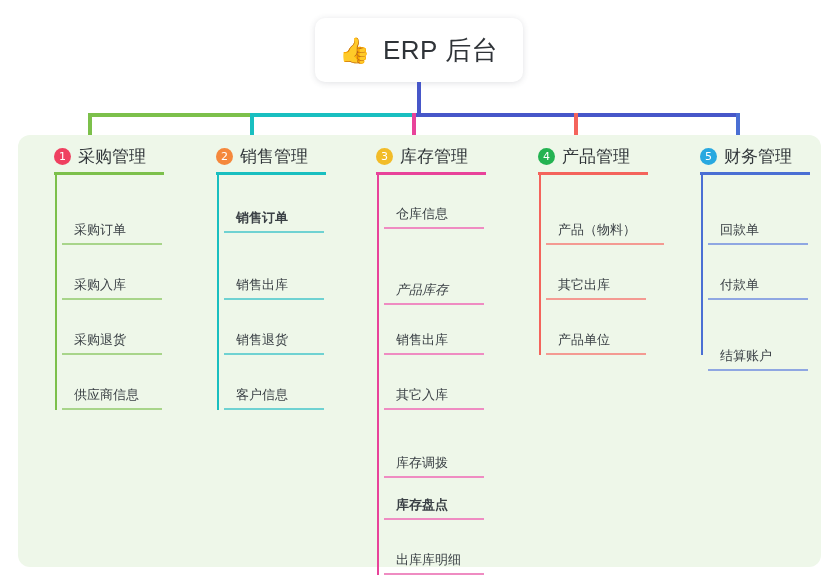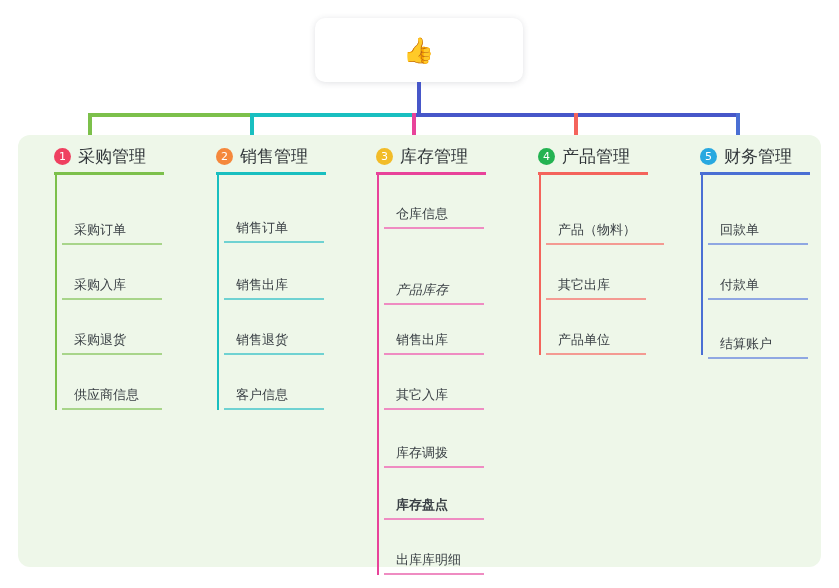--- a/index.html
+++ b/index.html
@@ -56,20 +56,21 @@
   .item.wide,.item.wide .item-rule{width:118px;}
 </style>
 </head>
 <body>
 
 <div id="stage">
 
   <div class="title-card">
     <div class="title-inner">
       <span class="thumb-emoji">👍</span>
+      <span class="title-text">ERP 后台</span>
     </div>
   </div>
 
   <div id="connectors">
       <div class="stem" style="left: 417px; top: 82px; height: 33px; background: rgb(71, 87, 201);"></div>
       <div class="bus-seg" style="left: 88px; top: 113px; width: 162px; background: rgb(124, 192, 75);"></div>
       <div class="bus-seg" style="left: 250px; top: 113px; width: 162px; background: rgb(25, 191, 192);"></div>
       <div class="bus-seg" style="left: 412px; top: 113px; width: 326px; background: rgb(71, 87, 201);"></div>
       <div class="drop" style="left: 88px; top: 113px; height: 34px; background: rgb(124, 192, 75);"></div>
       <div class="drop" style="left: 250px; top: 113px; height: 34px; background: rgb(25, 191, 192);"></div>
@@ -104,21 +105,21 @@
             <div class="item-rule" style="background: rgb(168, 213, 138);"></div>
           </div>
         </div>
         <div class="col" style="left: 180px;">
           <div class="col-head">
             <span class="badge" style="background: rgb(245, 136, 60);">2</span>
             <span class="col-title">销售管理</span>
           </div>
           <div class="head-rule" style="background: rgb(25, 191, 192);"></div>
           <div class="spine" style="background: rgb(25, 191, 192); height: 235px;"></div>
-          <div class="item" style="top: 60px; height: 48px;">
+          <div class="item" style="top: 50px; height: 48px; font-weight: bold;">
             <span class="item-label">销售订单</span>
             <div class="item-rule" style="background: rgb(111, 210, 210);"></div>
           </div>
           <div class="item" style="top: 117px; height: 48px;">
             <span class="item-label">销售出库</span>
             <div class="item-rule" style="background: rgb(111, 210, 210);"></div>
           </div>
           <div class="item" style="top: 172px; height: 48px;">
             <span class="item-label">销售退货</span>
             <div class="item-rule" style="background: rgb(111, 210, 210);"></div>
@@ -144,21 +145,21 @@
             <div class="item-rule" style="background: rgb(239, 140, 194);"></div>
           </div>
           <div class="item" style="top: 172px; height: 48px;">
             <span class="item-label">销售出库</span>
             <div class="item-rule" style="background: rgb(239, 140, 194);"></div>
           </div>
           <div class="item" style="top: 227px; height: 48px;">
             <span class="item-label">其它入库</span>
             <div class="item-rule" style="background: rgb(239, 140, 194);"></div>
           </div>
-          <div class="item" style="top: 285px; height: 48px; font-family: Liberation Serif, serif;">
+          <div class="item" style="top: 295px; height: 48px; font-family: Liberation Serif, serif;">
             <span class="item-label">库存调拨</span>
             <div class="item-rule" style="background: rgb(239, 140, 194);"></div>
           </div>
           <div class="item" style="top: 337px; height: 48px; font-weight: bold;">
             <span class="item-label">库存盘点</span>
             <div class="item-rule" style="background: rgb(239, 140, 194);"></div>
           </div>
           <div class="item" style="top: 392px; height: 48px;">
             <span class="item-label">出库库明细</span>
             <div class="item-rule" style="background: rgb(239, 140, 194);"></div>
@@ -192,21 +193,21 @@
           <div class="head-rule" style="background: rgb(74, 111, 212);"></div>
           <div class="spine" style="background: rgb(74, 111, 212); height: 180px;"></div>
           <div class="item" style="top: 62px; height: 48px;">
             <span class="item-label">回款单</span>
             <div class="item-rule" style="background: rgb(143, 167, 226);"></div>
           </div>
           <div class="item" style="top: 117px; height: 48px; text-align: right;">
             <span class="item-label">付款单</span>
             <div class="item-rule" style="background: rgb(143, 167, 226);"></div>
           </div>
-          <div class="item" style="top: 176px; height: 48px; text-align: right;">
+          <div class="item" style="top: 188px; height: 48px; text-align: right;">
             <span class="item-label">结算账户</span>
             <div class="item-rule" style="background: rgb(143, 167, 226);"></div>
           </div>
         </div>
       </div>
   </div>
 
 </div>
 
 </body></html>

